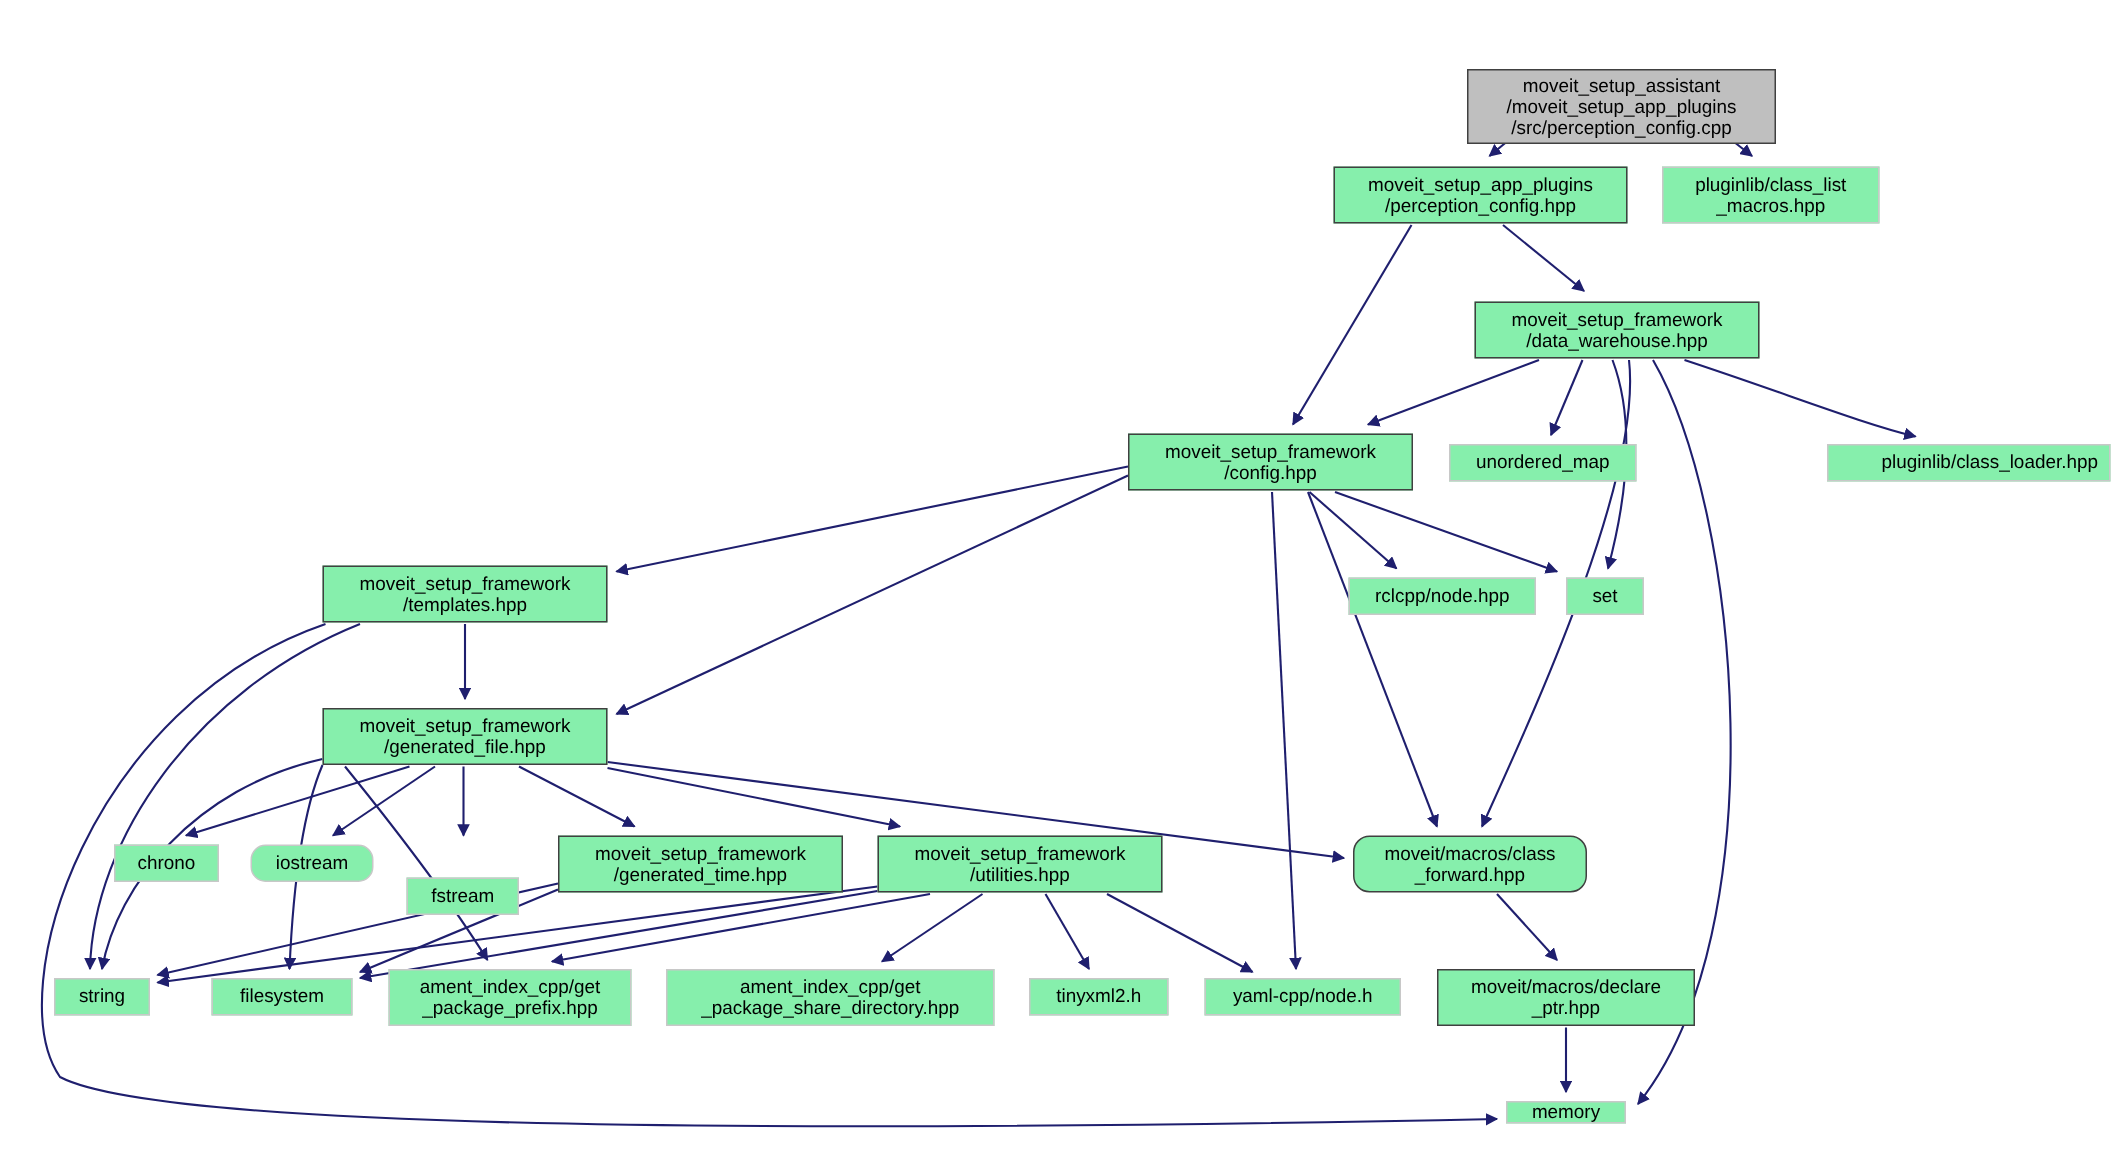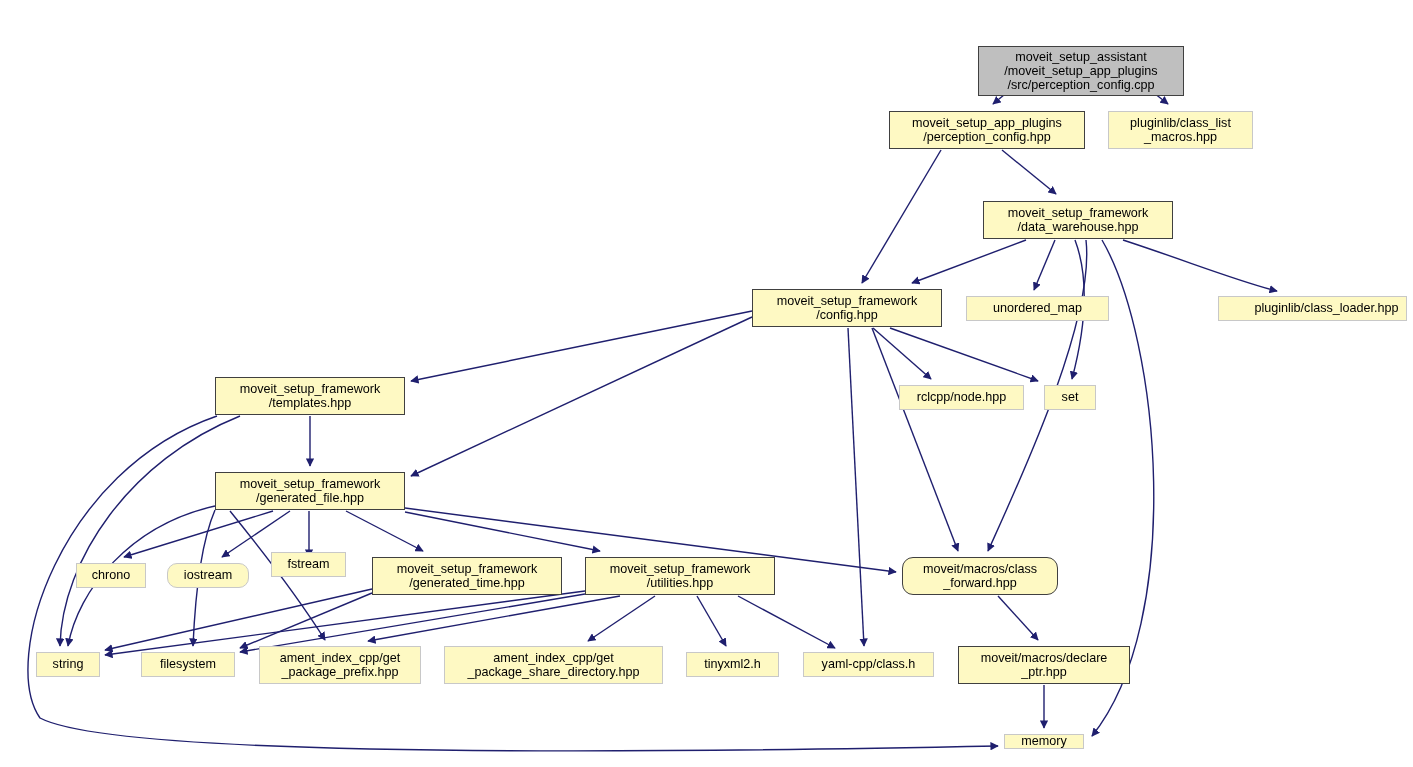--- a/index.html
+++ b/index.html
@@ -1,19 +1,19 @@
 <!DOCTYPE html>
 <html><head>
 <meta charset="utf-8">
 <style>
   html,body{margin:0;padding:0;background:#ffffff;}
   body{width:1413px;height:767px;overflow:hidden;font-family:"Liberation Sans",sans-serif;}
   #graph{position:relative;width:1413px;height:767px;background:#ffffff;}
   svg.edges{position:absolute;left:0;top:0;width:1413px;height:767px;}
-  .node{position:absolute;box-sizing:border-box;display:flex;align-items:center;justify-content:center;text-align:center;line-height:1.12;color:#000000;font-size:12.6px;font-family:"Liberation Sans",sans-serif;white-space:pre;background:#fef9c3;}
+  .node{position:absolute;box-sizing:border-box;display:flex;align-items:center;justify-content:center;text-align:center;line-height:1.12;color:#000000;font-size:12.6px;font-family:"Liberation Sans",sans-serif;white-space:pre;background:#86efac;}
   .node.sys{border:1px solid #c8c8c8;}
   .node.local{border:1.4px solid #404040;}
   .node.root{border:1.6px solid #404040;background:#bfbfbf;margin-top:40px;}
   .node span{display:block;pointer-events:none;}
 </style>
 </head>
 <body>
 
 <div id="graph">
   <svg class="edges" viewBox="0 0 1413 767">
@@ -68,42 +68,42 @@
 /moveit_setup_app_plugins
 /src/perception_config.cpp</span></div>
       <div class="node local" style="left: 889px; top: 111px; width: 196px; height: 38px;"><span>moveit_setup_app_plugins
 /perception_config.hpp</span></div>
       <div class="node sys" style="left: 1108px; top: 111px; width: 145px; height: 38px;"><span>pluginlib/class_list
 _macros.hpp</span></div>
       <div class="node local" style="left: 983px; top: 201px; width: 190px; height: 38px;"><span>moveit_setup_framework
 /data_warehouse.hpp</span></div>
       <div class="node local" style="left: 752px; top: 289px; width: 190px; height: 38px;"><span>moveit_setup_framework
 /config.hpp</span></div>
-      <div class="node sys" style="left: 966px; top: 296px; width: 143px; height: 25px;"><span>unordered_map</span></div>
+      <div class="node sys" style="left: 966px; top: 296px; width: 125px; height: 25px;"><span>unordered_map</span></div>
       <div class="node sys" style="left: 1218px; top: 296px; width: 189px; height: 25px; padding-left: 28px;"><span>pluginlib/class_loader.hpp</span></div>
       <div class="node local" style="left: 215px; top: 377px; width: 190px; height: 38px;"><span>moveit_setup_framework
 /templates.hpp</span></div>
       <div class="node sys" style="left: 899px; top: 385px; width: 125px; height: 25px;"><span>rclcpp/node.hpp</span></div>
       <div class="node sys" style="left: 1044px; top: 385px; width: 52px; height: 25px;"><span>set</span></div>
       <div class="node local" style="left: 215px; top: 472px; width: 190px; height: 38px;"><span>moveit_setup_framework
 /generated_file.hpp</span></div>
       <div class="node sys" style="left: 76px; top: 563px; width: 70px; height: 25px;"><span>chrono</span></div>
       <div class="node sys" style="left: 167px; top: 563px; width: 82px; height: 25px; border-radius: 10px;"><span>iostream</span></div>
-      <div class="node sys" style="left: 271px; top: 552px; width: 75px; height: 25px;"><span>fstream</span></div>
+      <div class="node sys" style="left: 271px; top: 585px; width: 75px; height: 25px;"><span>fstream</span></div>
       <div class="node local" style="left: 372px; top: 557px; width: 190px; height: 38px;"><span>moveit_setup_framework
 /generated_time.hpp</span></div>
       <div class="node local" style="left: 585px; top: 557px; width: 190px; height: 38px;"><span>moveit_setup_framework
 /utilities.hpp</span></div>
       <div class="node local" style="left: 902px; top: 557px; width: 156px; height: 38px; border-radius: 11px;"><span>moveit/macros/class
 _forward.hpp</span></div>
       <div class="node sys" style="left: 36px; top: 652px; width: 64px; height: 25px;"><span>string</span></div>
       <div class="node sys" style="left: 141px; top: 652px; width: 94px; height: 25px;"><span>filesystem</span></div>
       <div class="node sys" style="left: 259px; top: 646px; width: 162px; height: 38px;"><span>ament_index_cpp/get
 _package_prefix.hpp</span></div>
       <div class="node sys" style="left: 444px; top: 646px; width: 219px; height: 38px;"><span>ament_index_cpp/get
 _package_share_directory.hpp</span></div>
       <div class="node sys" style="left: 686px; top: 652px; width: 93px; height: 25px; text-align: center;"><span>tinyxml2.h</span></div>
-      <div class="node sys" style="left: 803px; top: 652px; width: 131px; height: 25px;"><span>yaml-cpp/class.h</span></div>
+      <div class="node sys" style="left: 803px; top: 652px; width: 131px; height: 25px;"><span>yaml-cpp/node.h</span></div>
       <div class="node local" style="left: 958px; top: 646px; width: 172px; height: 38px;"><span>moveit/macros/declare
 _ptr.hpp</span></div>
       <div class="node sys" style="left: 1004px; top: 734px; width: 80px; height: 15px;"><span>memory</span></div>
     </div>
 </div>
 
 </body></html>

